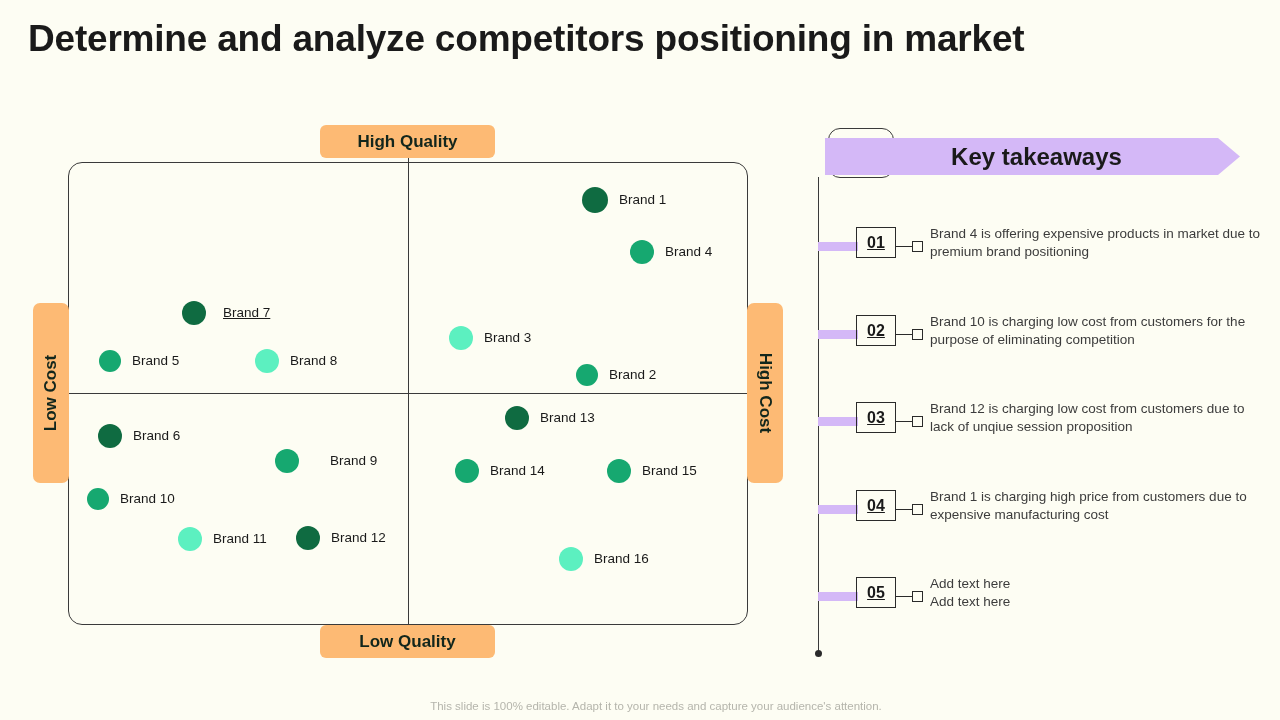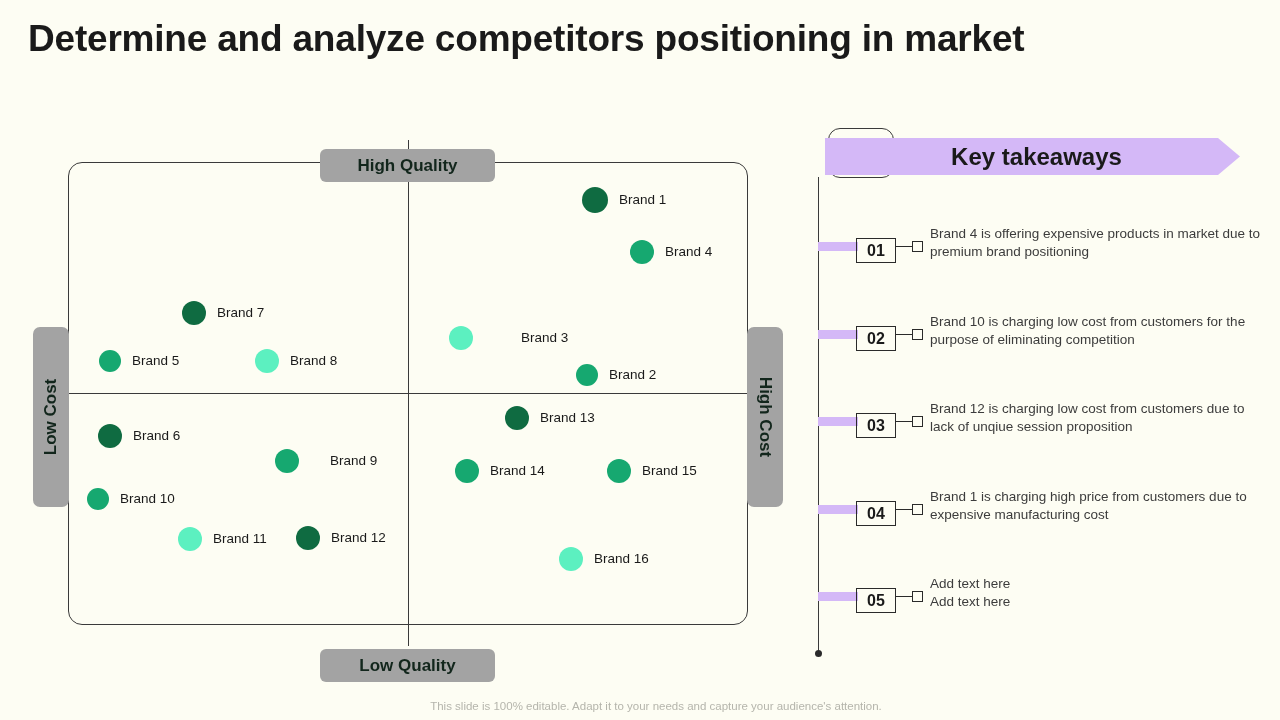--- a/index.html
+++ b/index.html
@@ -49,24 +49,24 @@
     position: absolute; left: 48px; top: 393px;
     width: 24px; height: 1.3px; background: #3A3A3A;
   }
   .axis-tick-right {
     position: absolute; left: 744px; top: 393px;
     width: 24px; height: 1.3px; background: #3A3A3A;
   }
 
   .axis-label {
     position: absolute;
-    background: #a3a3a3;
+    background: #fdba74;
     color: #12261C;
     font-weight: bold;
-    display: flex; align-items: center; justify-content: center; margin-top: 24px;
+    display: flex; align-items: center; justify-content: center;
   }
   .axis-top {
     left: 320px; top: 125px; width: 175px; height: 33px;
     border-radius: 6px; font-size: 17px;
   }
   .axis-bottom {
     left: 320px; top: 625px; width: 175px; height: 33px;
     border-radius: 6px; font-size: 17px;
   }
   .axis-left {
@@ -112,25 +112,25 @@
     position: absolute; left: 815px; top: 650px;
     width: 7px; height: 7px; border-radius: 50%; background: #2A2A2A;
   }
 
   .kt-item { position: absolute; left: 818px; height: 40px; }
   .kt-bar {
     position: absolute; left: 0px; top: 15px;
     width: 40px; height: 9px; background: #D4B8F7;
   }
   .kt-num-box {
-    position: absolute; left: 38px; top: 11px;
-    width: 40px; height: 25px;
+    position: absolute; left: 38px; top: 0px;
+    width: 40px; height: 31px;
     border: 1.5px solid #2A2A2A; background: transparent;
     display: flex; align-items: center; justify-content: center;
-    font-size: 16px; font-weight: bold; color: #1A1A1A;
+    font-size: 16px; font-weight: bold; color: #1A1A1A; text-decoration: underline;
   }
   .kt-connector {
     position: absolute; left: 78px; top: 19px;
     width: 17px; height: 1.3px; background: #2A2A2A;
   }
   .kt-sq {
     position: absolute; left: 94px; top: 14px;
     width: 11px; height: 11px; border: 1.3px solid #2A2A2A;
     background: transparent;
   }
@@ -172,29 +172,29 @@
     <div class="axis-label axis-right">
       <span>High Cost</span>
     </div>
 
     <div id="points-layer">
         <div class="dot" style="left: 582px; top: 187px; width: 26px; height: 26px; background: rgb(15, 107, 65);"></div>
         <div class="brand-label" style="left: 619px; top: 192px;">Brand 1</div>
         <div class="dot" style="left: 576px; top: 364px; width: 22px; height: 22px; background: rgb(22, 168, 112);"></div>
         <div class="brand-label" style="left: 609px; top: 367px;">Brand 2</div>
         <div class="dot" style="left: 449px; top: 326px; width: 24px; height: 24px; background: rgb(92, 240, 192);"></div>
-        <div class="brand-label" style="left: 484px; top: 330px; margin-left: 37px;">Brand 3</div>
+        <div class="brand-label" style="left: 484px; top: 330px;">Brand 3</div>
         <div class="dot" style="left: 630px; top: 240px; width: 24px; height: 24px; background: rgb(22, 168, 112);"></div>
         <div class="brand-label" style="left: 665px; top: 244px;">Brand 4</div>
         <div class="dot" style="left: 99px; top: 350px; width: 22px; height: 22px; background: rgb(22, 168, 112);"></div>
         <div class="brand-label" style="left: 132px; top: 353px;">Brand 5</div>
         <div class="dot" style="left: 98px; top: 424px; width: 24px; height: 24px; background: rgb(15, 107, 65);"></div>
         <div class="brand-label" style="left: 133px; top: 428px;">Brand 6</div>
         <div class="dot" style="left: 182px; top: 301px; width: 24px; height: 24px; background: rgb(15, 107, 65);"></div>
-        <div class="brand-label" style="left: 217px; top: 305px;">Brand 7</div>
+        <div class="brand-label" style="left: 223px; top: 305px; text-decoration: underline;">Brand 7</div>
         <div class="dot" style="left: 255px; top: 349px; width: 24px; height: 24px; background: rgb(92, 240, 192);"></div>
         <div class="brand-label" style="left: 290px; top: 353px;">Brand 8</div>
         <div class="dot" style="left: 275px; top: 449px; width: 24px; height: 24px; background: rgb(22, 168, 112);"></div>
         <div class="brand-label" style="left: 310px; top: 453px; margin-left: 20px;">Brand 9</div>
         <div class="dot" style="left: 87px; top: 488px; width: 22px; height: 22px; background: rgb(22, 168, 112);"></div>
         <div class="brand-label" style="left: 120px; top: 491px;">Brand 10</div>
         <div class="dot" style="left: 178px; top: 527px; width: 24px; height: 24px; background: rgb(92, 240, 192);"></div>
         <div class="brand-label" style="left: 213px; top: 531px;">Brand 11</div>
         <div class="dot" style="left: 296px; top: 526px; width: 24px; height: 24px; background: rgb(15, 107, 65);"></div>
         <div class="brand-label" style="left: 331px; top: 530px;">Brand 12</div>

